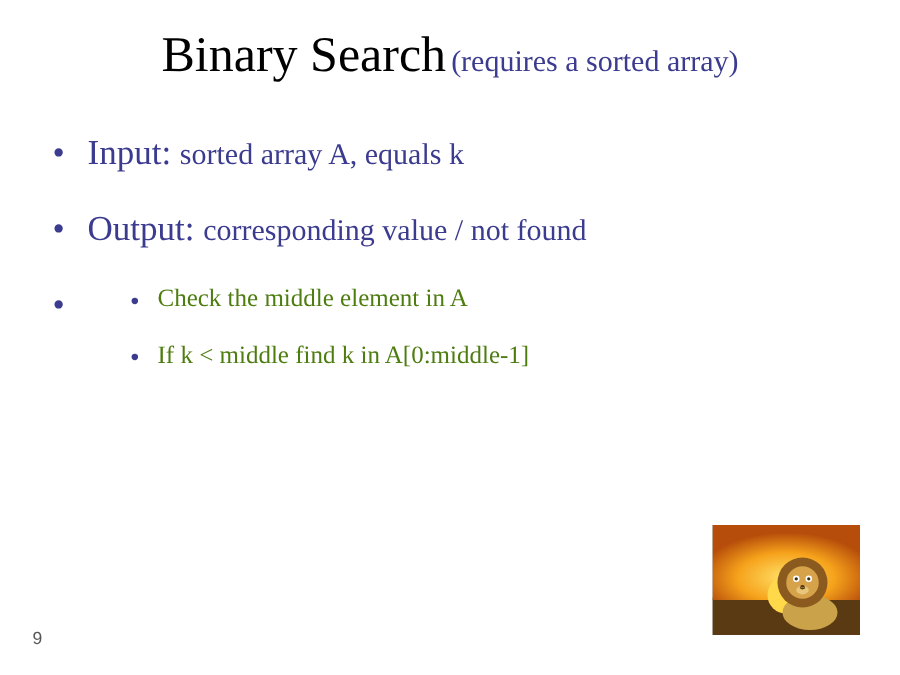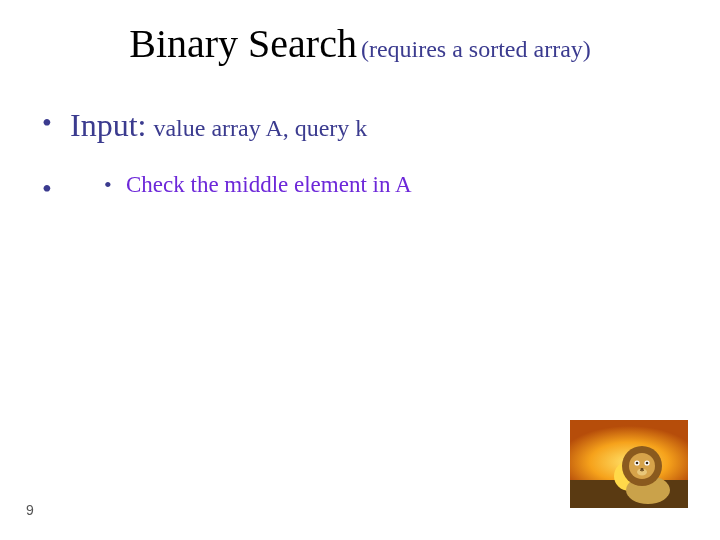--- a/index.html
+++ b/index.html
@@ -53,35 +53,35 @@
   }
   ul.top > li::before {
     content: "•";
     position: absolute;
     left: 0;
     top: 0;
     color: #3b3b8f;
     font-size: 28px;
   }
   ul.top > li .lead {
-    font-size: 32px;
+    font-size: 28px;
   }
   ul.top > li .rest {
     font-size: 24px;
   }
   ul.sub {
     margin: 18px 0 0 34px;
     padding: 0;
     list-style: none;
   }
   ul.sub > li {
     position: relative;
     padding-left: 22px;
-    font-size: 23px;
-    color: #6d28d9;
+    font-size: 20px;
+    color: #4d7c0f;
     margin-bottom: 20px;
     line-height: 1.25;
   }
   ul.sub > li::before {
     content: "•";
     position: absolute;
     left: 0;
     top: 0;
     font-size: 22px;
     color: #3b3b8f;
@@ -108,25 +108,30 @@
 <div class="slide">
 
   <div class="title">
     <span class="main">Binary Search</span>
     <span class="sub">(requires a sorted array)</span>
   </div>
 
   <ul class="top">
     <li>
       <span class="lead">Input:</span>
-      <span class="rest">value array A, query k</span>
+      <span class="rest">sorted array A, equals k</span>
+    </li>
+    <li>
+      <span class="lead">Output:</span>
+      <span class="rest">corresponding value / not found</span>
     </li>
     <li>
       <ul class="sub">
         <li>Check the middle element in A</li>
+        <li>If k &lt; middle find k in A[0:middle-1]</li>
       </ul>
     </li>
   </ul>
 
   <div class="page-num">9</div>
 
   <svg class="lion" viewBox="0 0 118 88" aria-label="cartoon-lion-sunset">
     <rect x="0" y="0" width="118" height="88" fill="#2a1a08"></rect>
     <rect x="0" y="58" width="118" height="30" fill="#5a3a12"></rect>
     <radialGradient id="sky" cx="50%" cy="70%" r="60%">

